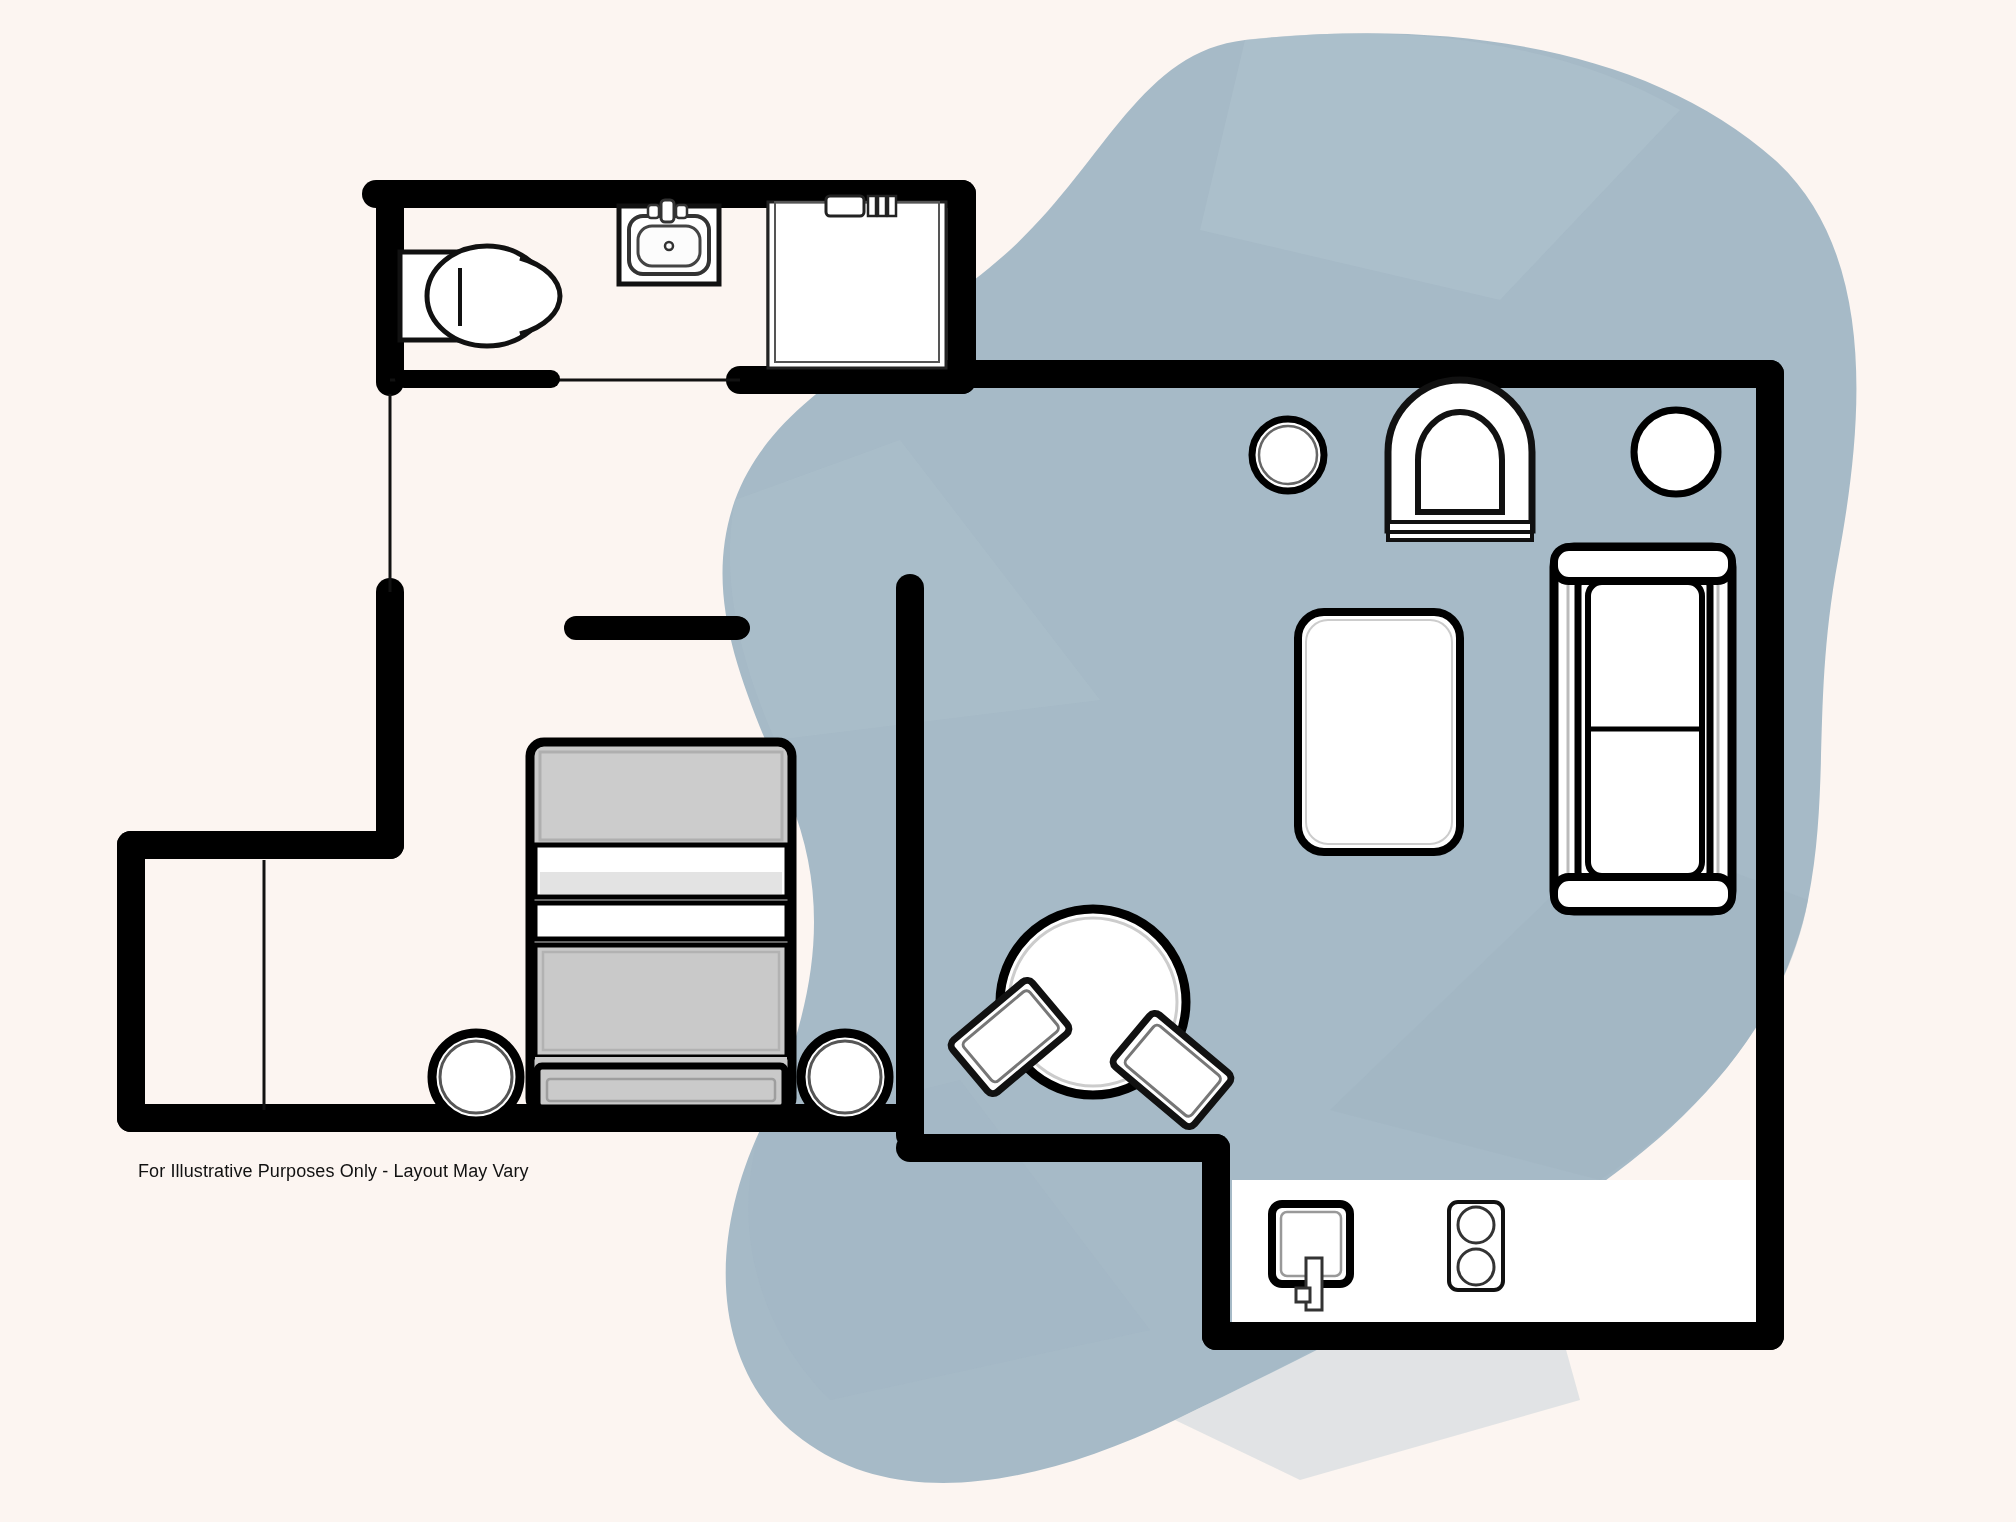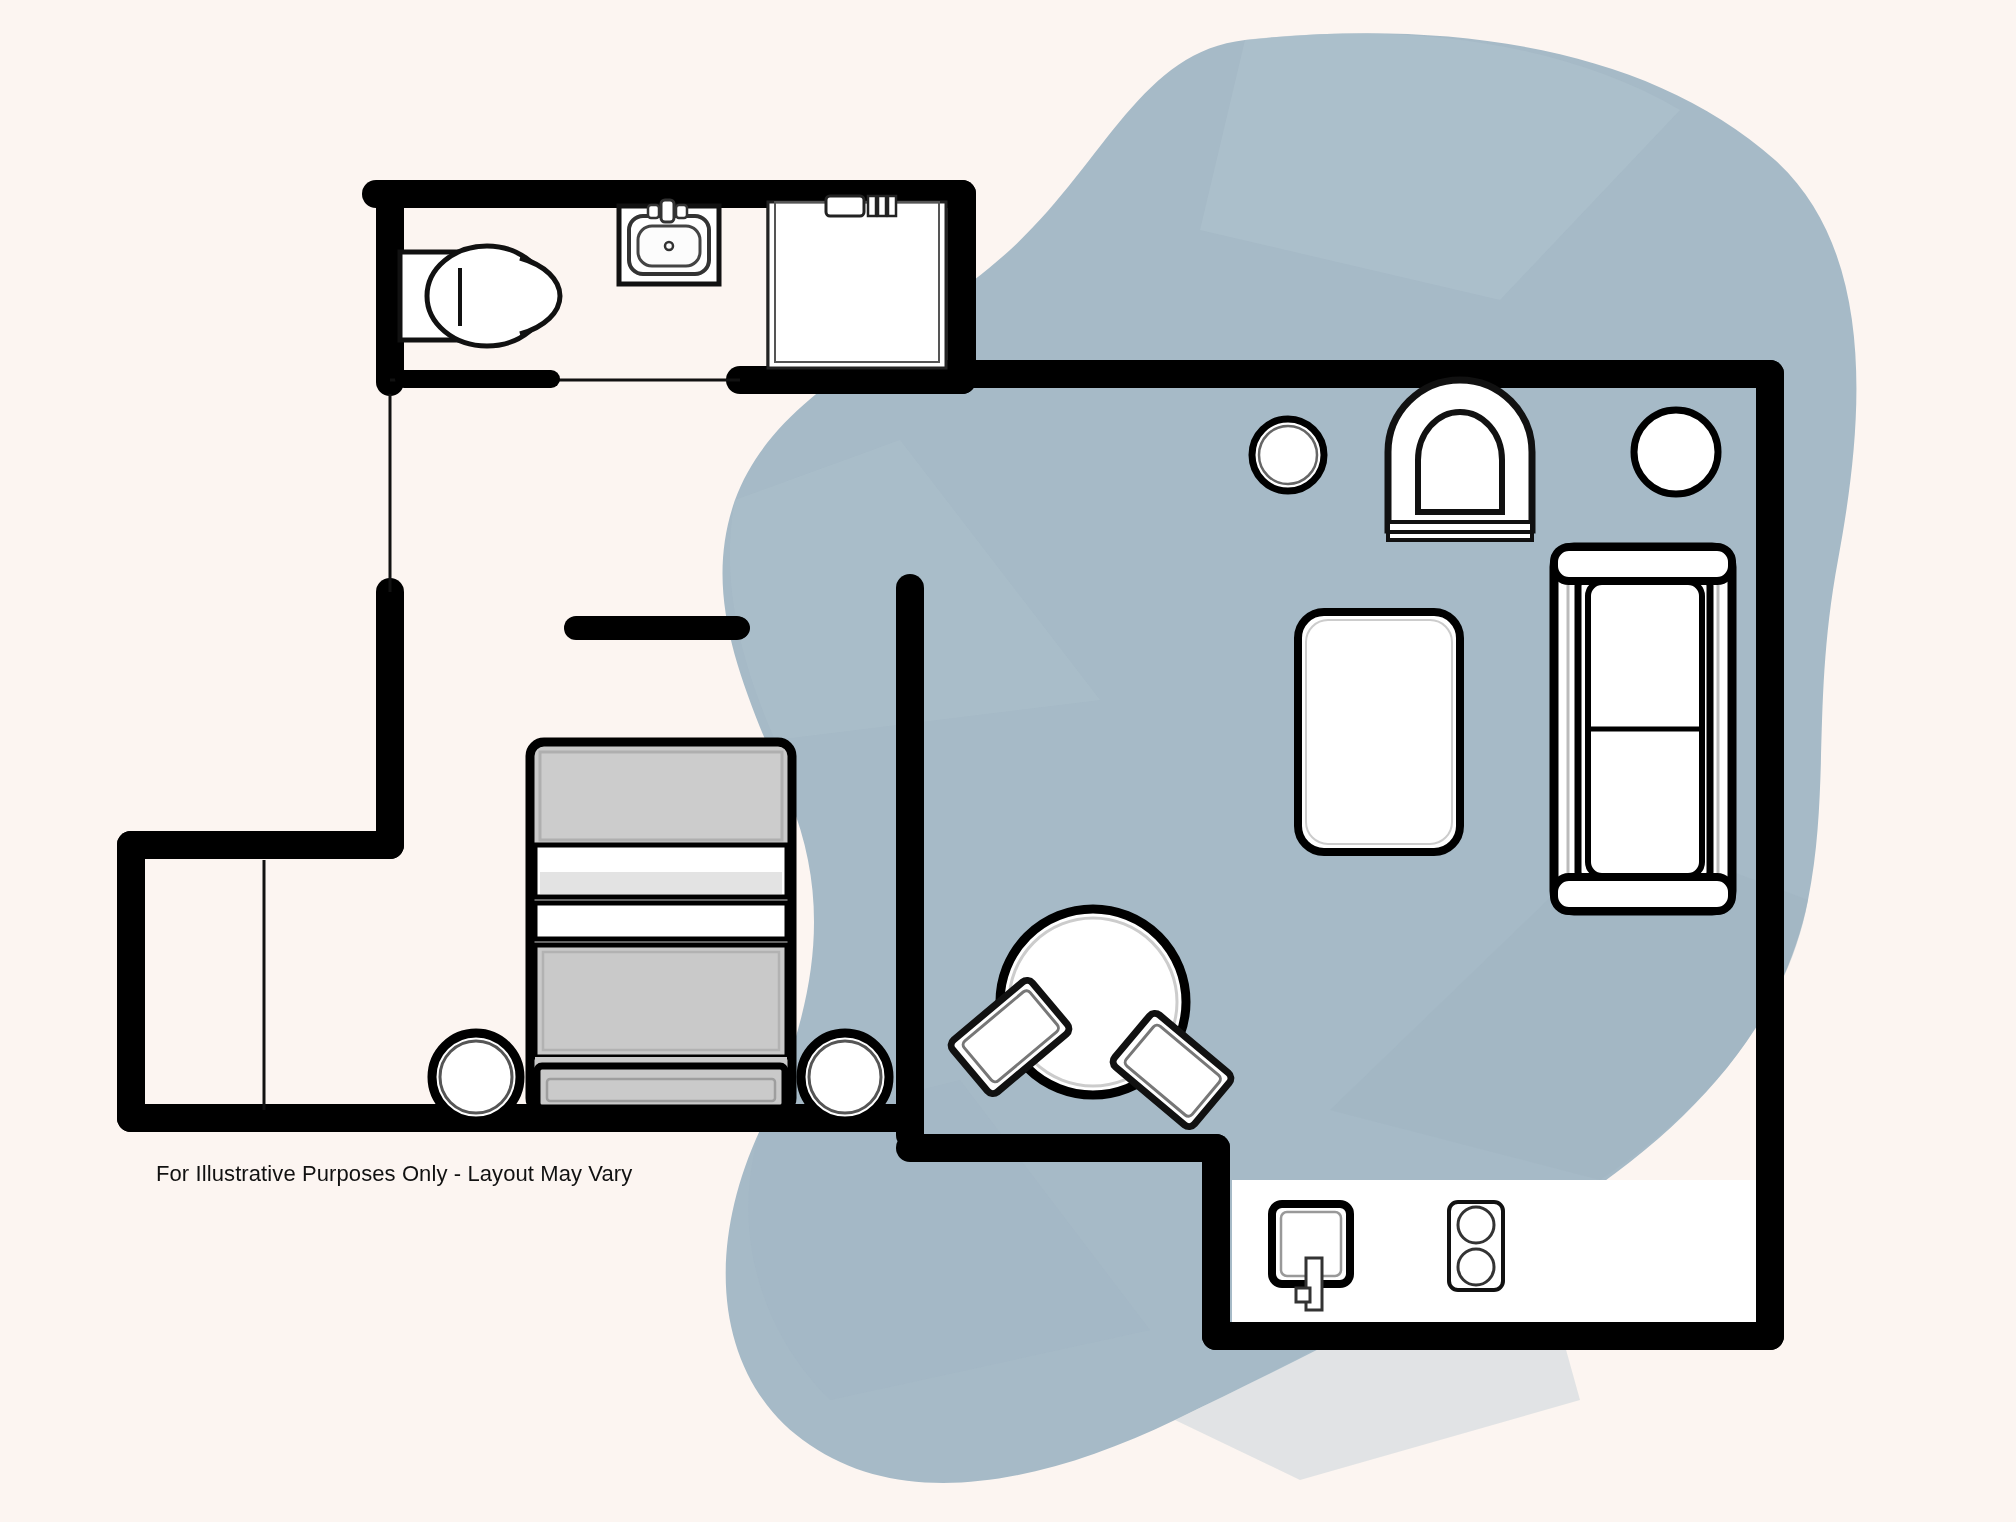--- a/index.html
+++ b/index.html
@@ -20,23 +20,23 @@
   #plan-svg {
     position: absolute;
     left: 0;
     top: 0;
     width: 2016px;
     height: 1522px;
     display: block;
   }
   .caption {
     position: absolute;
-    left: 156px;
+    left: 138px;
     top: 1161px;
-    font-size: 22px;
+    font-size: 18px;
     color: #111111;
     letter-spacing: 0.1px;
     white-space: nowrap;
     font-family: "Liberation Sans", sans-serif;
   }
 </style>
 </head>
 <body>
 
 <div id="stage">

